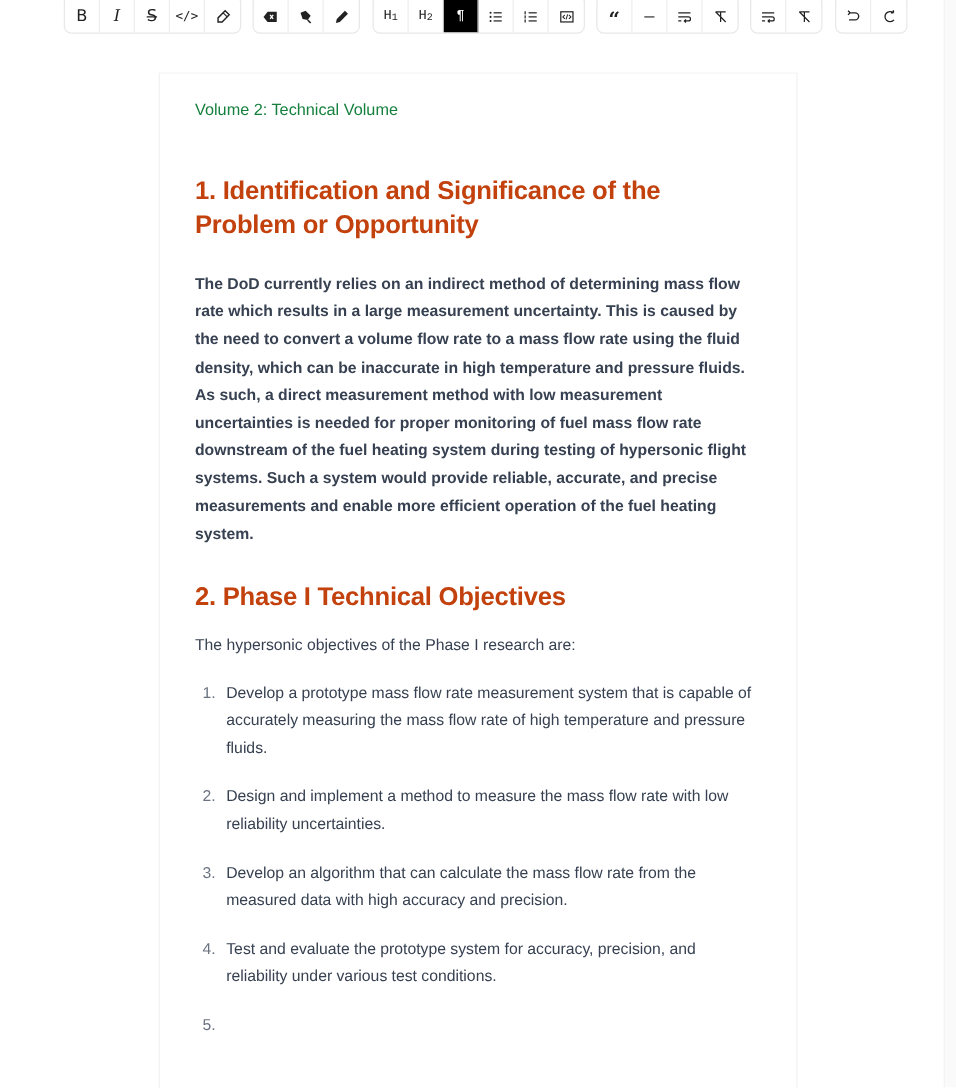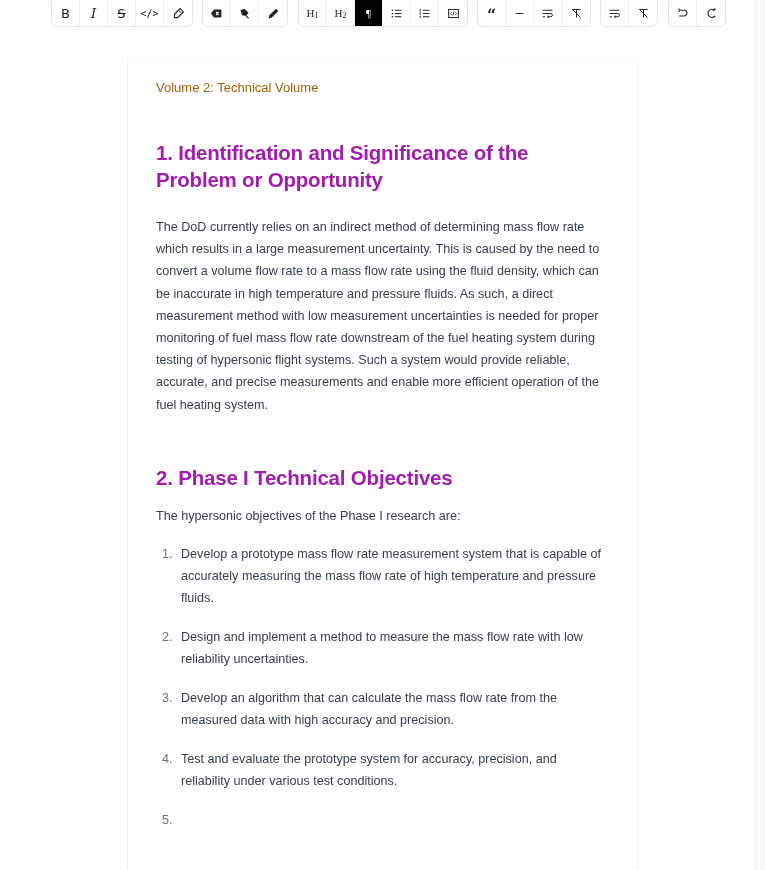--- a/index.html
+++ b/index.html
@@ -13,49 +13,49 @@
       background: #fff; overflow: hidden;
     }
     .tb-btn {
       width: 28px; height: 100%; display: flex; align-items: center; justify-content: center;
       border-right: 1px solid #eeeeee; color: #222; font-size: 13px; cursor: pointer;
       padding-top: 3px;
     }
     .tb-btn:last-child { border-right: none; }
     .tb-btn.active { background: #000; color: #fff; }
     .tb-btn svg { width: 13px; height: 13px; display: block; }
-    .tb-text { font-family: Liberation Serif, serif; font-size: 11px; }
+    .tb-text { font-family: Liberation Mono, monospace; font-size: 11px; }
     .tb-text sub { font-size: 8px; vertical-align: baseline; position: relative; top: 1px; }
 
     .scrollbar {
       position: absolute; right: 0; top: 0; width: 10px; height: 870px; background: #fafafa;
       border-left: 1px solid #f3f3f3;
     }
 
     .doc {
       position: absolute; left: 127px; top: 58px; width: 511px; height: 830px;
       border-left: 1px solid #f2f2f2; border-right: 1px solid #f2f2f2;
       border-top: 1px solid #f6f6f6;
       background: #fff;
     }
     .doc-inner { position: absolute; left: 28px; top: 0; width: 450px; }
 
-    .title { position: absolute; top: 21px; font-size: 13px; color: #a16207; }
+    .title { position: absolute; top: 21px; font-size: 13px; color: #15803d; }
 
     .h2 {
       position: absolute; font-family: "Liberation Sans", sans-serif; font-weight: 700;
-      color: #a21caf; font-size: 20.5px; line-height: 27px; letter-spacing: -0.2px;
+      color: #c2410c; font-size: 20.5px; line-height: 27px; letter-spacing: -0.2px;
     }
     .h2.one { top: 80px; width: 450px; }
     .h2.two { top: 405px; }
 
     .para {
       position: absolute; font-size: 12.6px; line-height: 22.2px; color: #374151; width: 450px;
     }
-    .para.p1 { top: 157px; }
+    .para.p1 { top: 157px; font-weight: bold; }
     .para.p2 { top: 446px; }
 
     .olist { position: absolute; top: 484px; left: 0; width: 450px; list-style: none; }
     .olist li {
       position: relative; padding-left: 25px; font-size: 12.6px; line-height: 22.2px;
       color: #374151; margin-bottom: 16.6px;
     }
     .olist .num {
       position: absolute; left: 6px; top: 0; color: #6b7280;
     }

